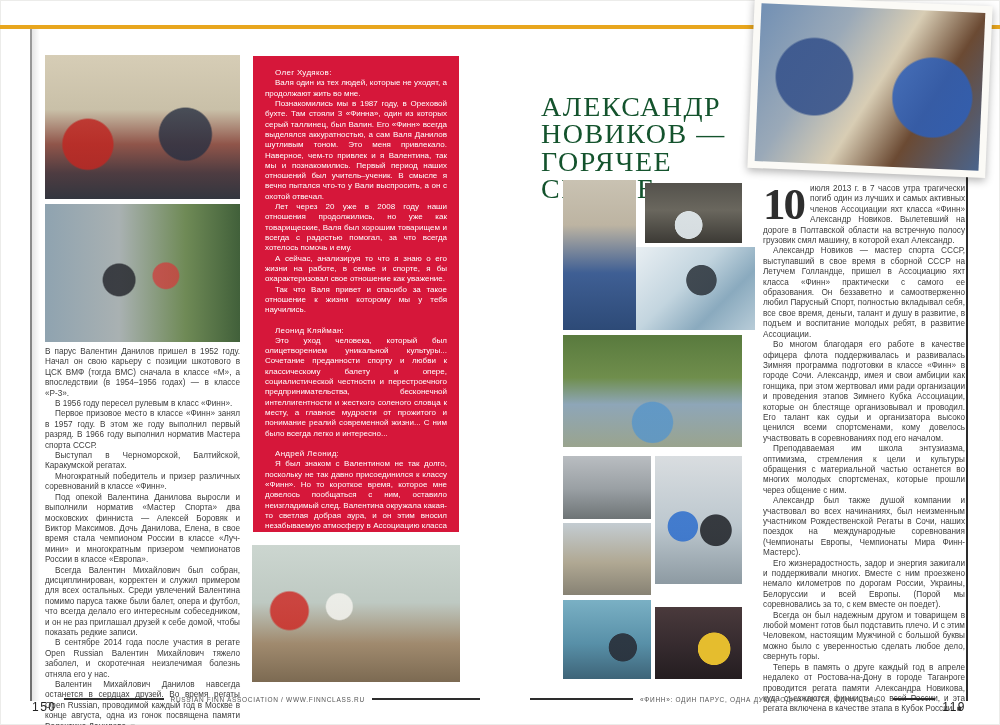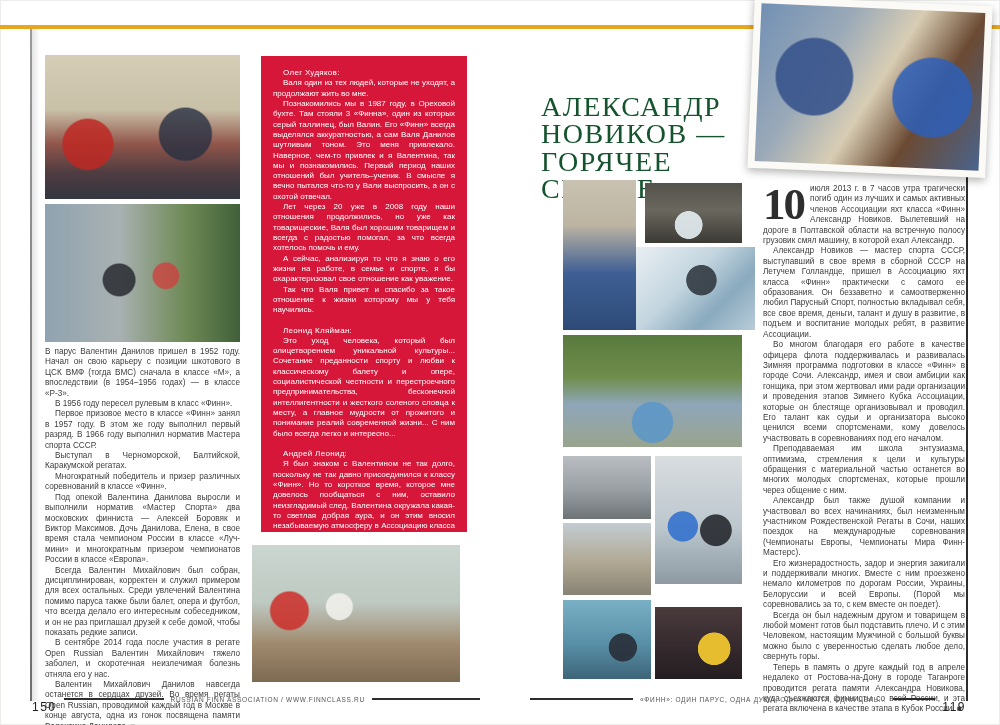--- a/index.html
+++ b/index.html
@@ -65,21 +65,21 @@
   
   .body-col{position:absolute;font-size:8.2px;line-height:1.27;text-align:justify;color:#3c3c3c;}
   .body-col p{margin:0;text-indent:10px;}
   .body-col p.first{text-indent:0;}
   .left-col{left:45px;top:347px;width:195px;}
   .right-col{left:763px;top:184px;width:202px;}
   .dropcap{float:left;font-family:"Liberation Serif",serif;font-weight:700;font-size:45px;
     line-height:.8;margin:2px 6px 0 0;color:#2e2e2e;letter-spacing:-2px;}
   
   .quote-box{position:absolute;left:252px;top:55px;width:208px;height:478px;background:#d6173a;
-    box-sizing:border-box;margin-left:8px;}
+    box-sizing:border-box;}
   .quote-inner{border:1.5px solid #ffffff;height:100%;box-sizing:border-box;padding:12px 12px;
     color:#ffffff;font-size:8px;line-height:1.29;text-align:justify;overflow:hidden;}
   .quote-inner p{margin:0;text-indent:10px;}
   .qsection + .qsection{margin-top:10px;}
   .speaker{text-indent:10px;letter-spacing:.3px;}
   
   .article-title{position:absolute;left:541px;top:57px;width:225px;
     font-family:"Liberation Serif",serif;font-size:28px;line-height:.98;letter-spacing:1.5px;
     color:#14532d;white-space:pre-line;font-weight:400;margin-top:36px;}
   

